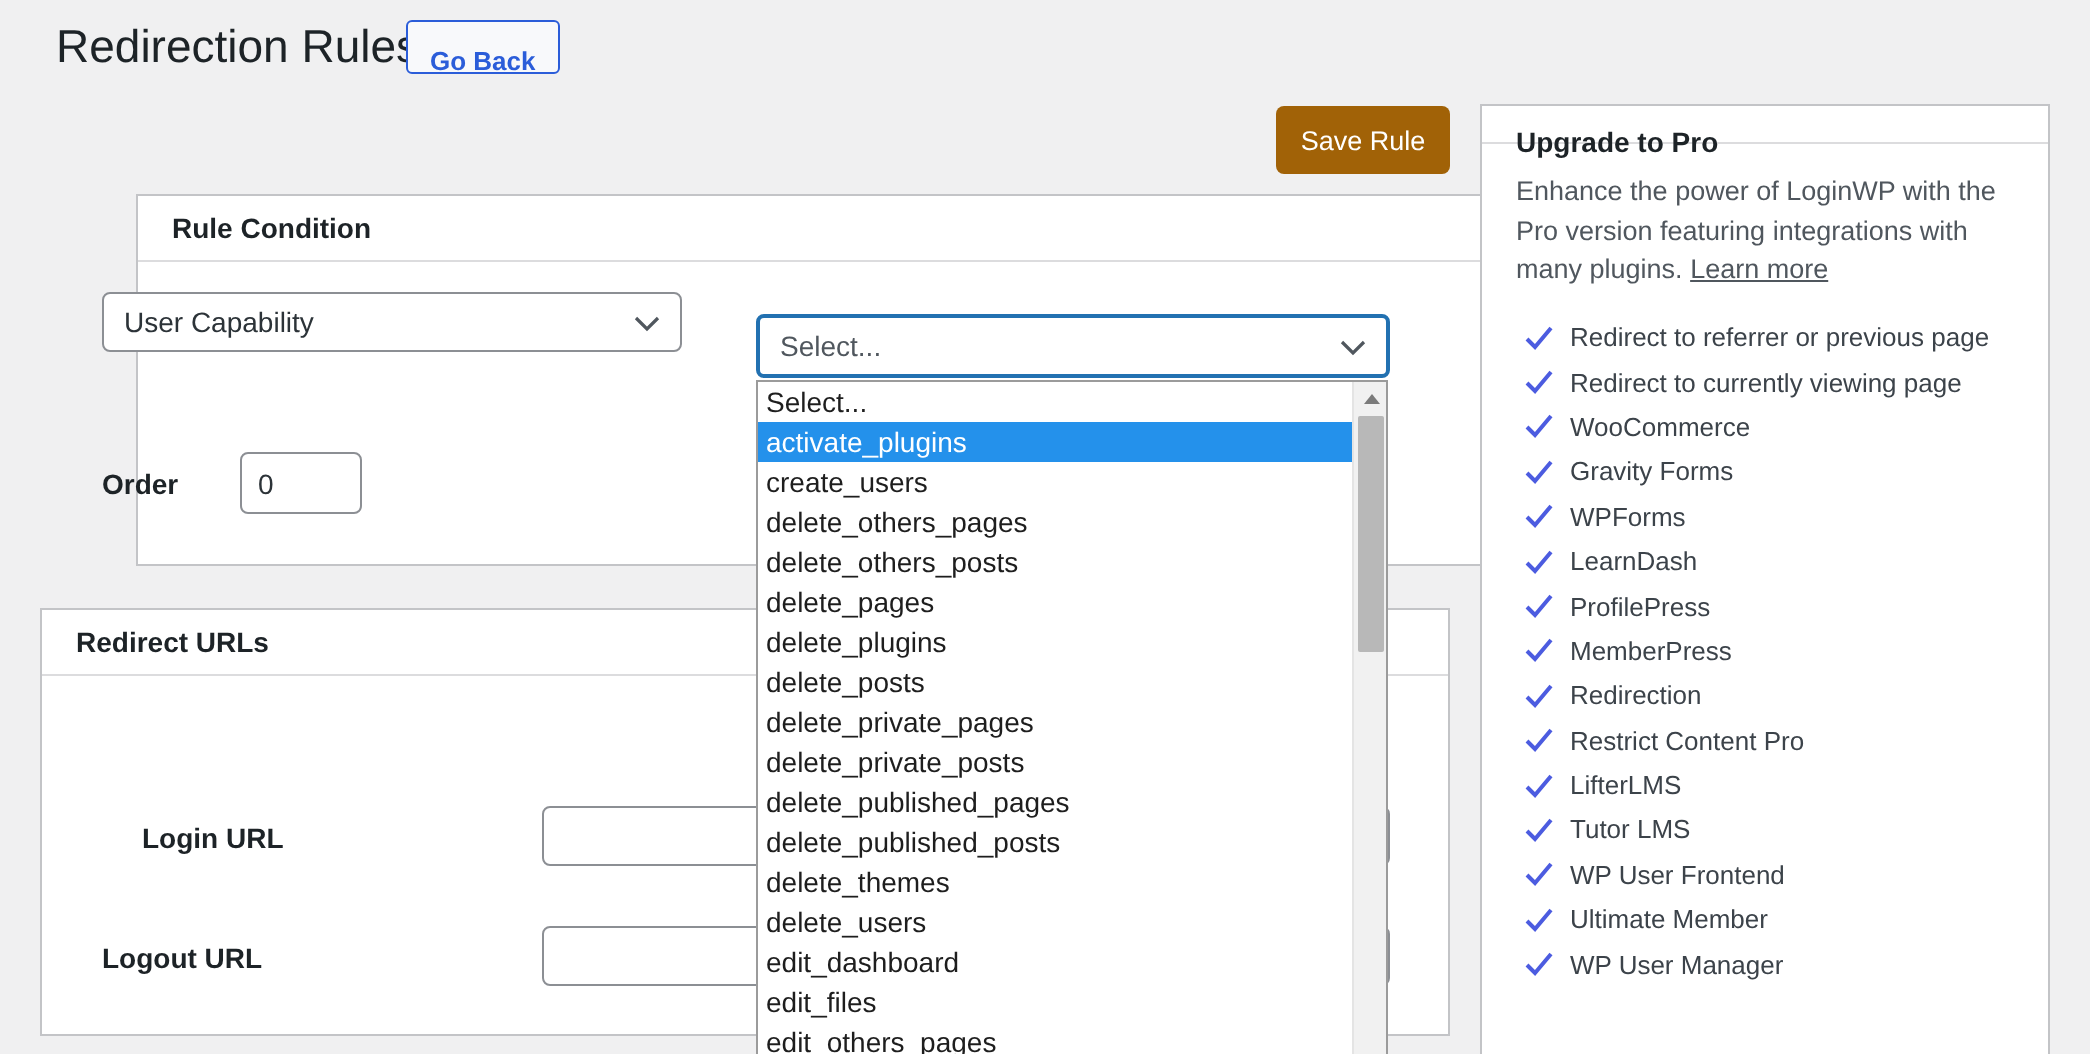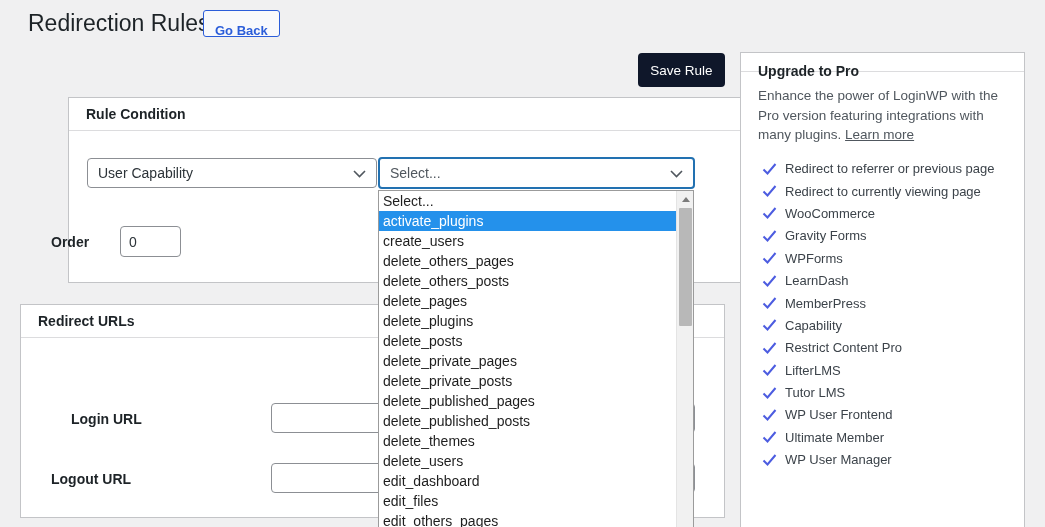--- a/index.html
+++ b/index.html
@@ -16,39 +16,39 @@
   }
   .btn-secondary {
     position:absolute; left:203px; top:10px; height:27px;
     padding:12px 11px; font-family:inherit; font-size:13px; font-weight:600;
     color:#2b5dd9; background:#f8f9fb; border:1px solid #2b5dd9;
     border-radius:3px; cursor:pointer;
   }
   .btn-primary {
     position:absolute; left:638px; top:53px; width:87px; height:34px;
     font-family:inherit; font-size:13.5px; color:#ffffff;
-    background:#0f172a; border:none; border-radius:4px; cursor:pointer;
+    background:#a16207; border:none; border-radius:4px; cursor:pointer;
   }
   
   .panel { position:absolute; background:#ffffff; border:1px solid #c3c4c7; }
   .panel-header {
     height:33px; line-height:33px; padding:0 17px;
     font-size:14px; font-weight:600; color:#1d2327;
     border-bottom:1px solid #dcdcde;
   }
   .panel-rule { left:20px; top:97px; width:705px; height:186px;margin-left:48px; }
   .panel-redirect { left:20px; top:304px; width:705px; height:214px; }
   
   .select {
     position:absolute; height:30px; background:#fff;
     border:1px solid #8c8f94; border-radius:4px;
     display:flex; align-items:center; justify-content:space-between;
     padding:0 10px; font-size:14px; color:#2c3338; cursor:pointer;
   }
-  .select-condition { left:51px; top:158px; width:290px;margin-left:36px; }
+  .select-condition { left:51px; top:146px; width:290px; }
   .select-capability {
     left:378px; top:157px; width:317px; height:32px;
     border:2px solid #2271b1; color:#50575e;
   }
   .chev { flex:0 0 auto; margin-left:8px; }
   .form-label {
     position:absolute; font-size:14px; font-weight:600; color:#1d2327;
   }
   .label-order  { left:51px; top:234px; }
   .label-login  { left:51px; top:411px;padding-left:20px; }
@@ -280,37 +280,45 @@
 
           <div class="feature">
             <span class="check-icon">
               <svg width="15" height="12" viewBox="0 0 15 12">
                 <path d="M1.5 6.5l4 4L13.5 1" fill="none" stroke="#4c5ce0" stroke-width="2"></path>
               </svg>
             </span>
             <span class="feature-label">LearnDash</span>
           </div>
 
+          <div class="feature">
+            <span class="check-icon">
+              <svg width="15" height="12" viewBox="0 0 15 12">
+                <path d="M1.5 6.5l4 4L13.5 1" fill="none" stroke="#4c5ce0" stroke-width="2"></path>
+              </svg>
+            </span>
+            <span class="feature-label">ProfilePress</span>
+          </div>
 
           <div class="feature">
             <span class="check-icon">
               <svg width="15" height="12" viewBox="0 0 15 12">
                 <path d="M1.5 6.5l4 4L13.5 1" fill="none" stroke="#4c5ce0" stroke-width="2"></path>
               </svg>
             </span>
             <span class="feature-label">MemberPress</span>
           </div>
 
           <div class="feature">
             <span class="check-icon">
               <svg width="15" height="12" viewBox="0 0 15 12">
                 <path d="M1.5 6.5l4 4L13.5 1" fill="none" stroke="#4c5ce0" stroke-width="2"></path>
               </svg>
             </span>
-            <span class="feature-label">Capability</span>
+            <span class="feature-label">Redirection</span>
           </div>
 
           <div class="feature">
             <span class="check-icon">
               <svg width="15" height="12" viewBox="0 0 15 12">
                 <path d="M1.5 6.5l4 4L13.5 1" fill="none" stroke="#4c5ce0" stroke-width="2"></path>
               </svg>
             </span>
             <span class="feature-label">Restrict Content Pro</span>
           </div>

